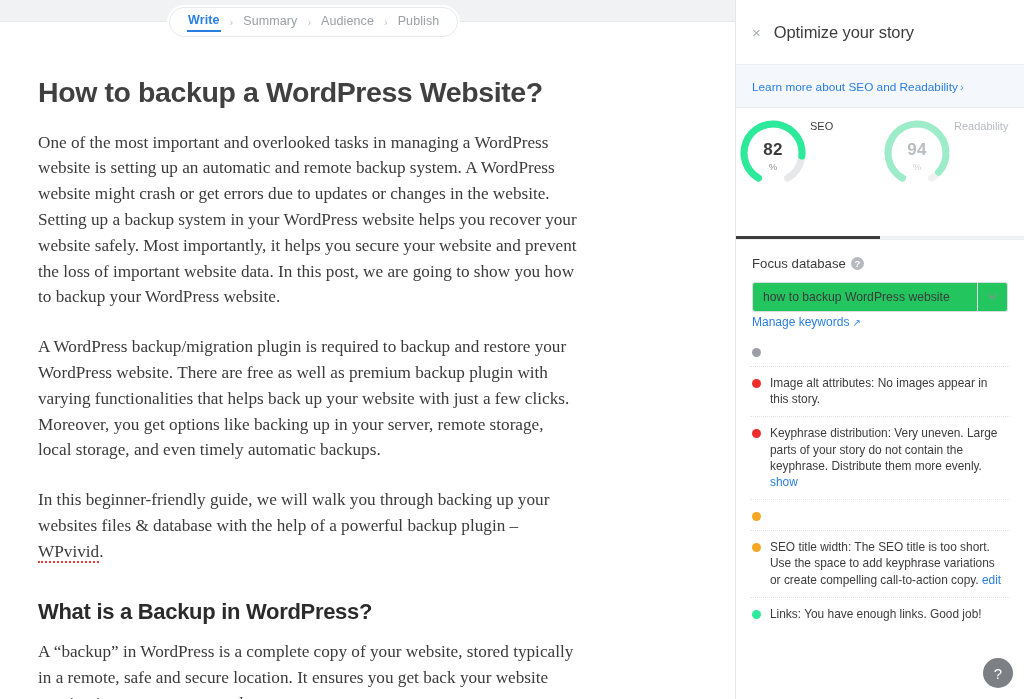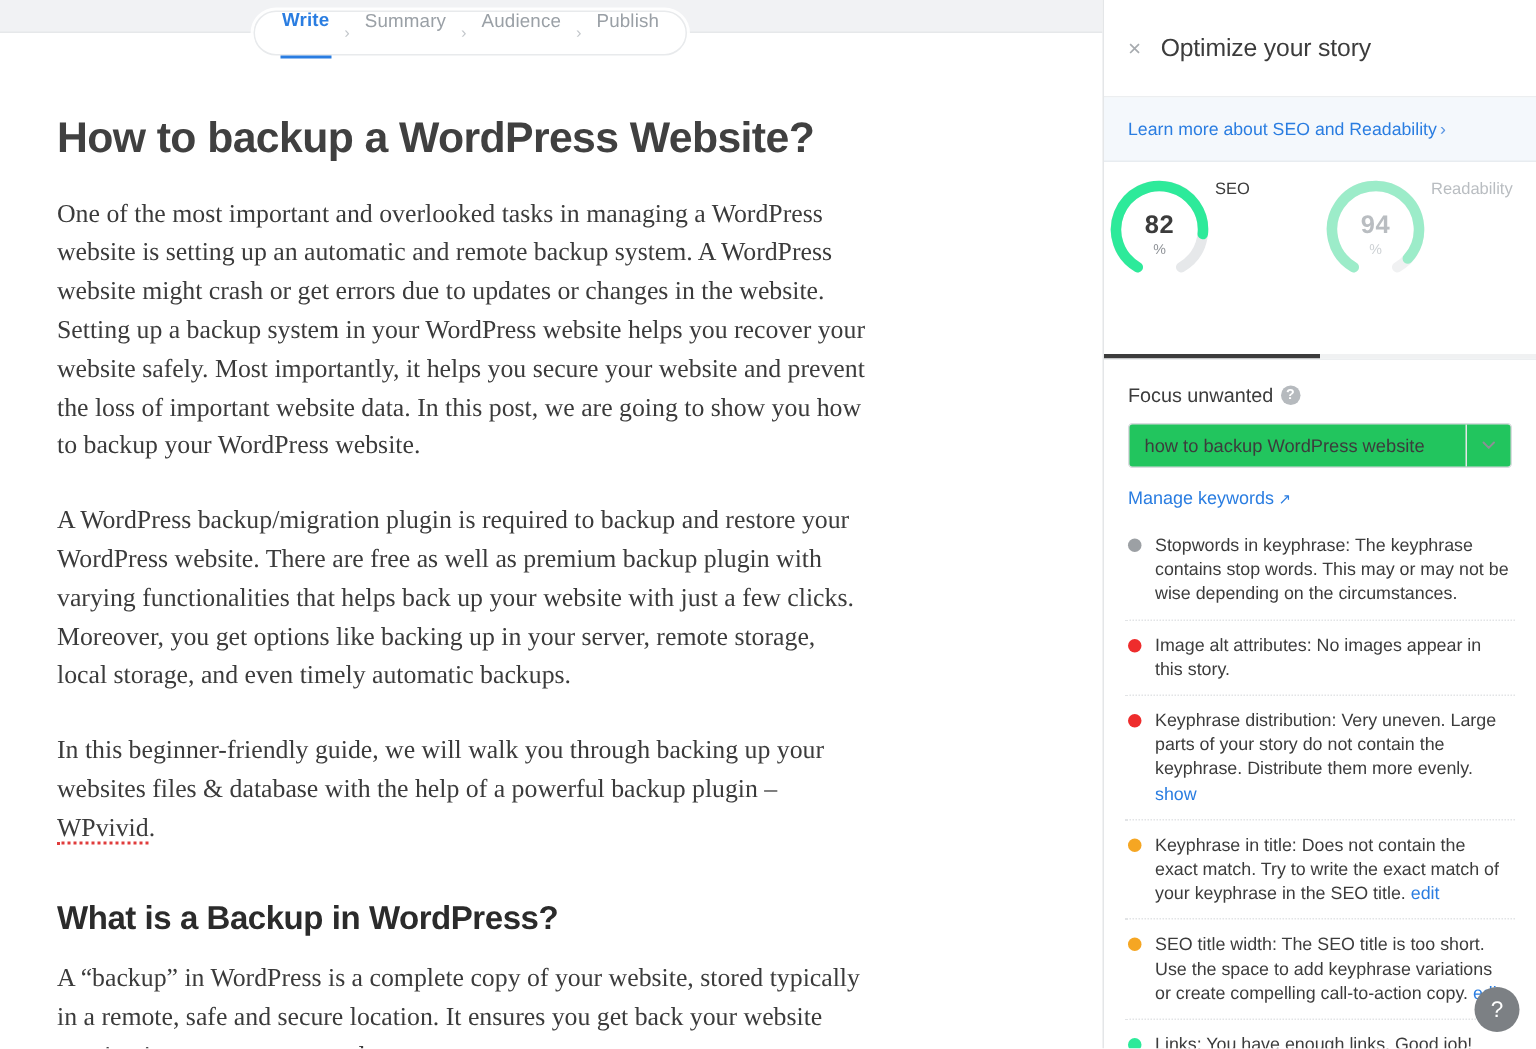--- a/index.html
+++ b/index.html
@@ -29,21 +29,21 @@
     padding: 0 17px;
     gap: 9px;
     z-index: 5;
     box-shadow: 0 0 0 2px rgba(255,255,255,0.9);
   }
   .crumb {
     font-size: 12.5px;
     color: #9aa0a6;
     letter-spacing: .1px;
     white-space: nowrap;
-    padding: 1px 1px 17px 1px;
+    padding: 1px 1px 3px 1px;
   }
   .crumb.active {
     color: #2a7de1;
     font-weight: bold;
     border-bottom: 2.5px solid #2a7de1;
   }
   .crumb-sep {
     font-size: 11px;
     color: #c3c7cb;
   }
@@ -224,21 +224,21 @@
     overflow: hidden;
     text-overflow: ellipsis;
   }
   #kp-caret-box {
     width: 30px; height: 100%;
     border-left: 1px solid #e4e6e8;
     display: flex; align-items: center; justify-content: center;
     color: #8b9095;
     font-size: 10px;
   }
-  #manage-row { margin-top: 11px; }
+  #manage-row { }
   #manage-link {
     font-size: 12px;
     color: #2a7de1;
     text-decoration: none;
     cursor: pointer;
   }
   #manage-link .ext { margin-left: 3px; font-size: 10px; }
 
   
   #analysis-list {
@@ -345,52 +345,50 @@
         <div class="gauge-label off">Readability</div>
       </div>
     </div>
   <div id="tab-underline">
     <span class="seg on"></span>
     <span class="seg off"></span>
   </div>
 
   <div id="keyphrase-block">
     <div id="kp-label-row">
-      <span id="kp-label">Focus unwanted</span>
+      <span id="kp-label">Focus database</span>
       <span id="kp-help-icon">?</span>
     </div>
     <div id="kp-select">
       <span id="kp-value">how to backup WordPress website</span>
       <span id="kp-caret-box">
         <svg width="9" height="6" viewBox="0 0 9 6" aria-hidden="true">
             <path d="M1 1 L4.5 4.6 L8 1" fill="none" stroke="#8b9095" stroke-width="1.3" stroke-linecap="round" stroke-linejoin="round"></path>
           </svg>
       </span>
     </div>
     <div id="manage-row">
       <a id="manage-link"><span>Manage keywords</span><span class="ext">↗</span></a>
     </div>
   </div>
 
   <div id="analysis-list">
       <div class="an-item">
         <span class="an-dot" style="background: rgb(156, 160, 164);"></span>
-        <span class="an-text">Stopwords in keyphrase: The keyphrase contains stop words. This may or may not be wise depending on the circumstances.</span>
       </div>
       <div class="an-item">
         <span class="an-dot" style="background: rgb(238, 44, 44);"></span>
         <span class="an-text">Image alt attributes: No images appear in this story.</span>
       </div>
       <div class="an-item">
         <span class="an-dot" style="background: rgb(238, 44, 44);"></span>
         <span class="an-text">Keyphrase distribution: Very uneven. Large parts of your story do not contain the keyphrase. Distribute them more evenly.<span class="an-action"> show</span></span>
       </div>
       <div class="an-item">
         <span class="an-dot" style="background: rgb(245, 166, 35);"></span>
-        <span class="an-text">Keyphrase in title: Does not contain the exact match. Try to write the exact match of your keyphrase in the SEO title.<span class="an-action"> edit</span></span>
       </div>
       <div class="an-item">
         <span class="an-dot" style="background: rgb(245, 166, 35);"></span>
         <span class="an-text">SEO title width: The SEO title is too short. Use the space to add keyphrase variations or create compelling call-to-action copy.<span class="an-action"> edit</span></span>
       </div>
       <div class="an-item">
         <span class="an-dot" style="background: rgb(45, 234, 154);"></span>
         <span class="an-text">Links: You have enough links. Good job!</span>
       </div>
     </div>

